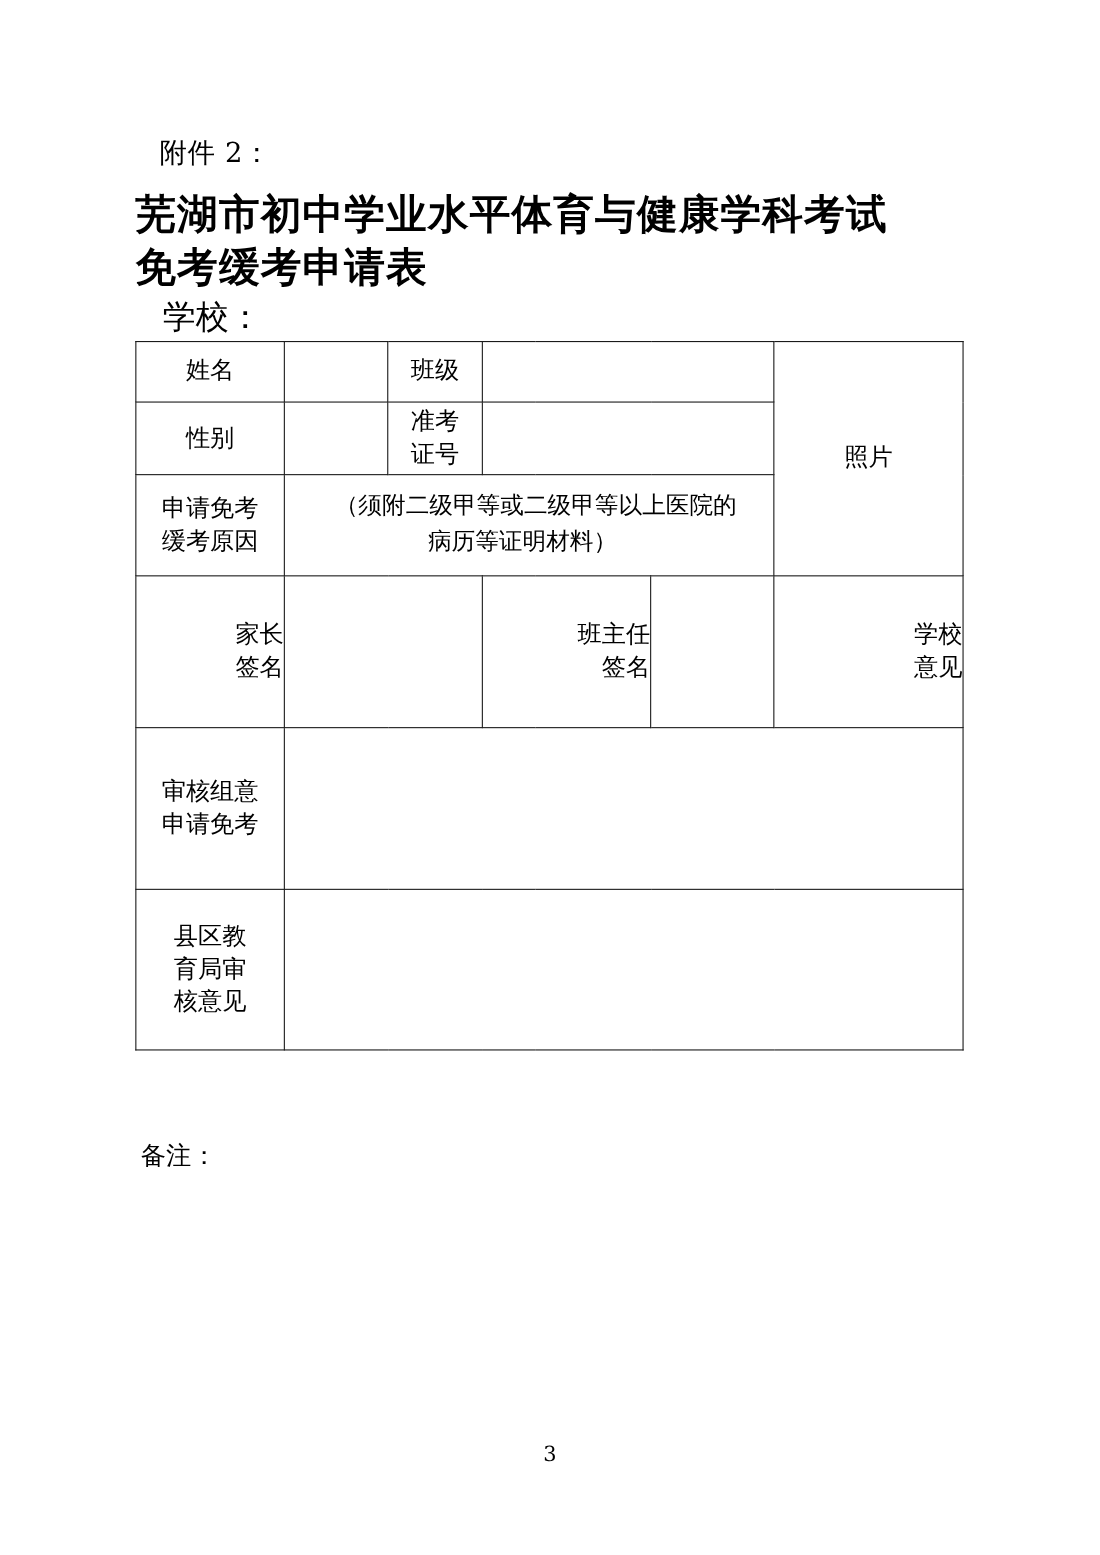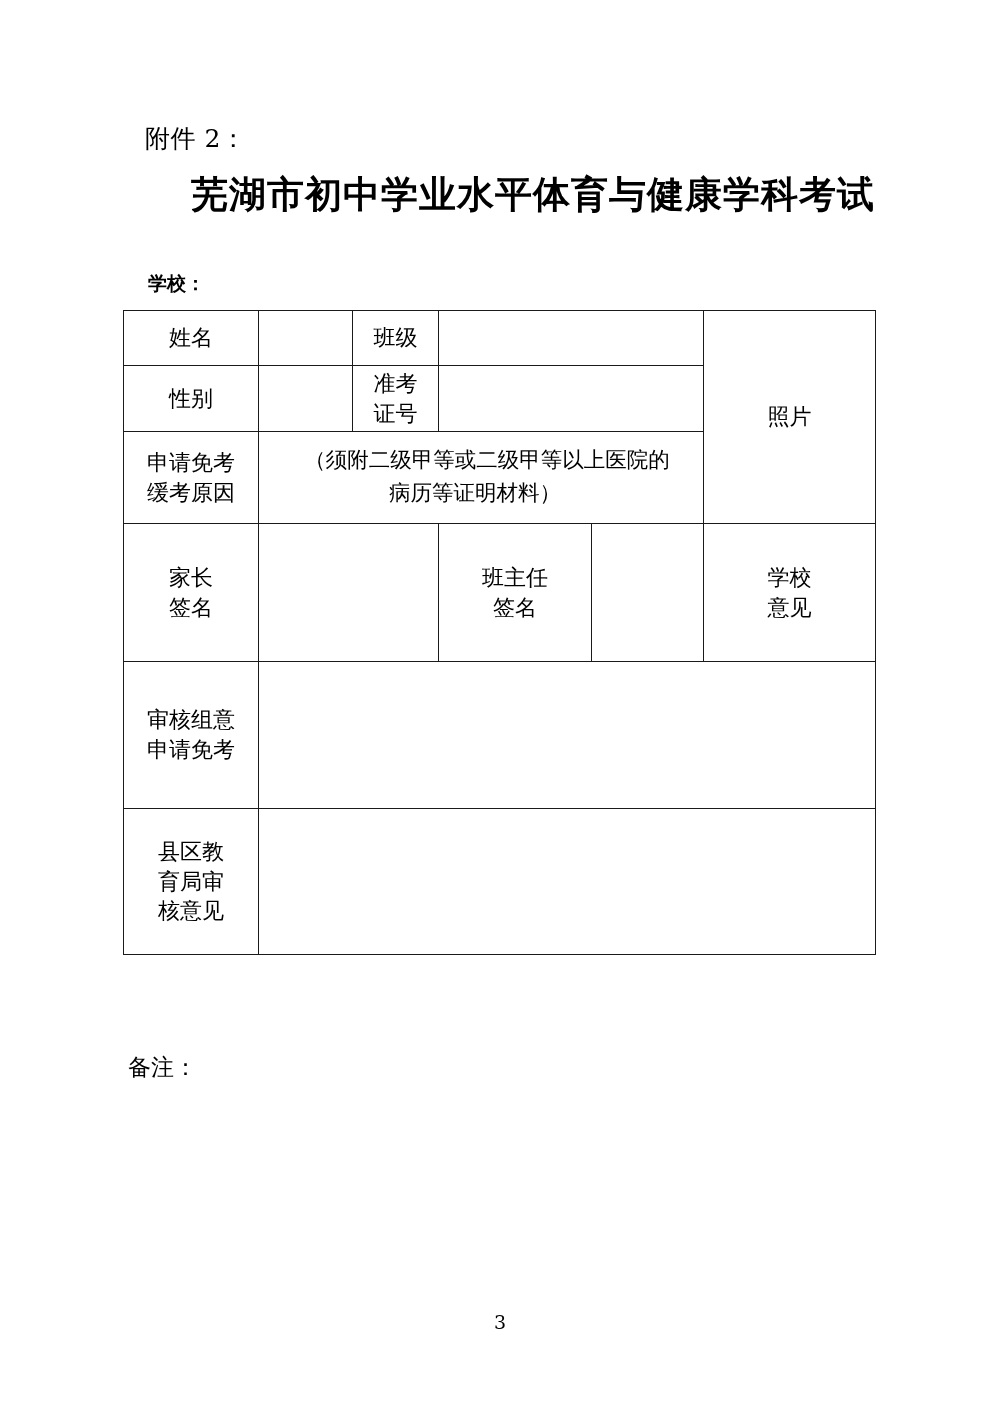--- a/index.html
+++ b/index.html
@@ -32,36 +32,35 @@
     line-height: 1;
     letter-spacing: 0.5px;
     white-space: nowrap;
   }
 
   .doc-title {
     position: absolute;
     left: 123px;
     top: 170px;
     width: 752px;
-    text-align: right;
+    text-align: left;
     font-size: 37px;
     font-weight: bold;
     line-height: 1.3;
     letter-spacing: 1px;
   }
   .doc-title .line2 { display: block; }
 
   .school-label {
     position: absolute;
     left: 148px;
     top: 274px;
-    font-size: 19px;
+    font-size: 30px;
     line-height: 1;
     white-space: nowrap;
-    font-weight: bold;
   }
 
   
   .form-table {
     position: absolute;
     left: 123px;
     top: 310px;
     width: 752px;
     border-collapse: collapse;
     table-layout: fixed;
@@ -85,34 +84,34 @@
     line-height: 1.45;
     padding: 4px 12px;
     white-space: pre-line;
     font-family: Liberation Mono, monospace;
   }
 
   
   .r-name   td { height: 55px; }
   .r-gender td { height: 66px; }
   .r-reason td { height: 92px; }
-  .r-sign   td { height: 138px; }
+  .r-sign   td { height: 138px; text-align: right; }
   .r-review td { height: 147px; }
   .r-bureau td { height: 146px; }
 
   
   .remarks {
     position: absolute;
     left: 128px;
     top: 1032px;
     width: 800px;
     font-size: 23px;
     line-height: 1.72;
   }
-  .remarks .rline { white-space: nowrap; margin-top: 16px; }
+  .remarks .rline { white-space: nowrap; }
 
   
   .page-number {
     position: absolute;
     left: 0;
     top: 1313px;
     width: 1000px;
     text-align: center;
     font-size: 19px;
     line-height: 1;
@@ -120,20 +119,21 @@
 </style>
 </head>
 <body>
 
 <div class="page">
 
   <div class="attachment-label">附件 2：</div>
 
   <div class="doc-title">
     <span class="line1">芜湖市初中学业水平体育与健康学科考试</span>
+    <span class="line2">免考缓考申请表</span>
   </div>
 
   <div class="school-label">学校：</div>
 
   <table class="form-table">
     <colgroup>
       <col style="width:135px">
       <col style="width:94px">
       <col style="width:86px">
       <col style="width:48px">

